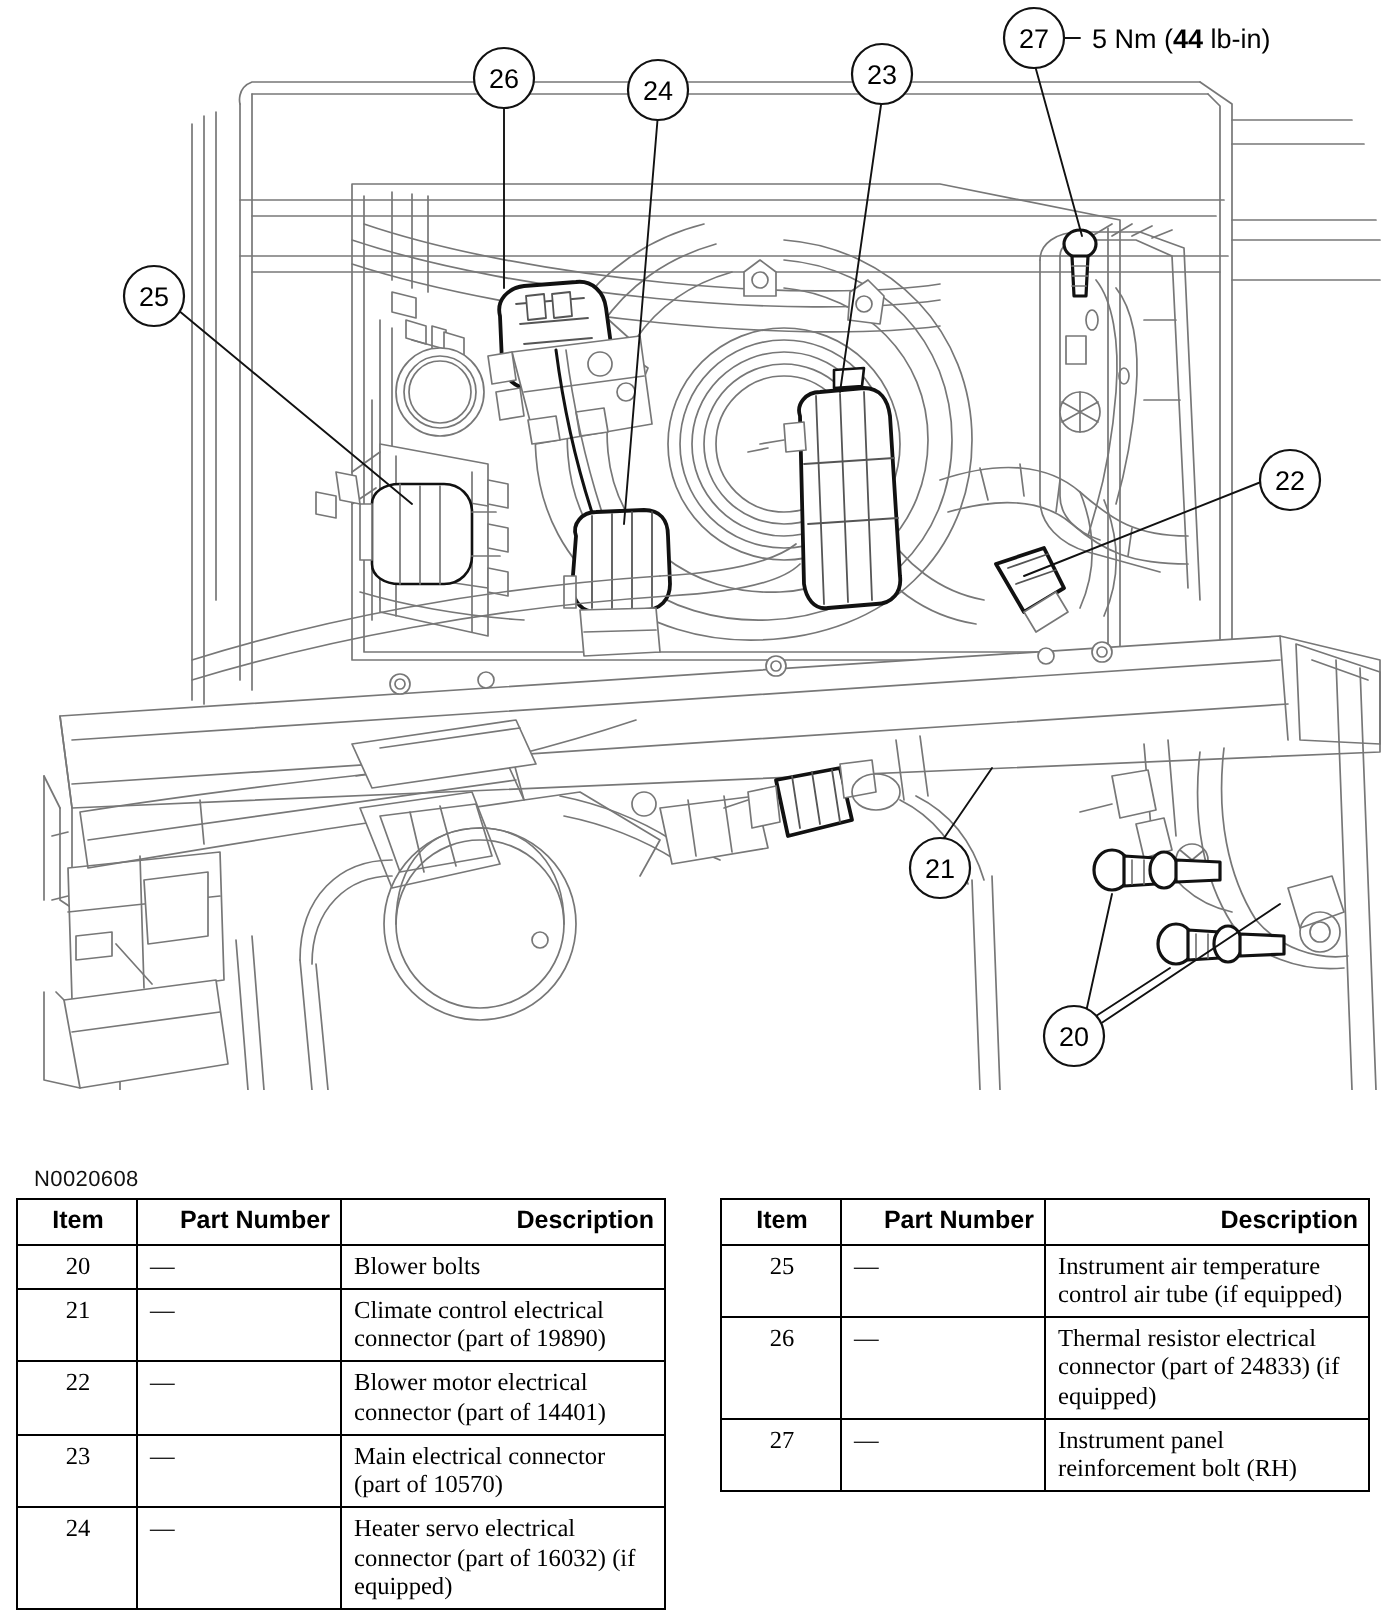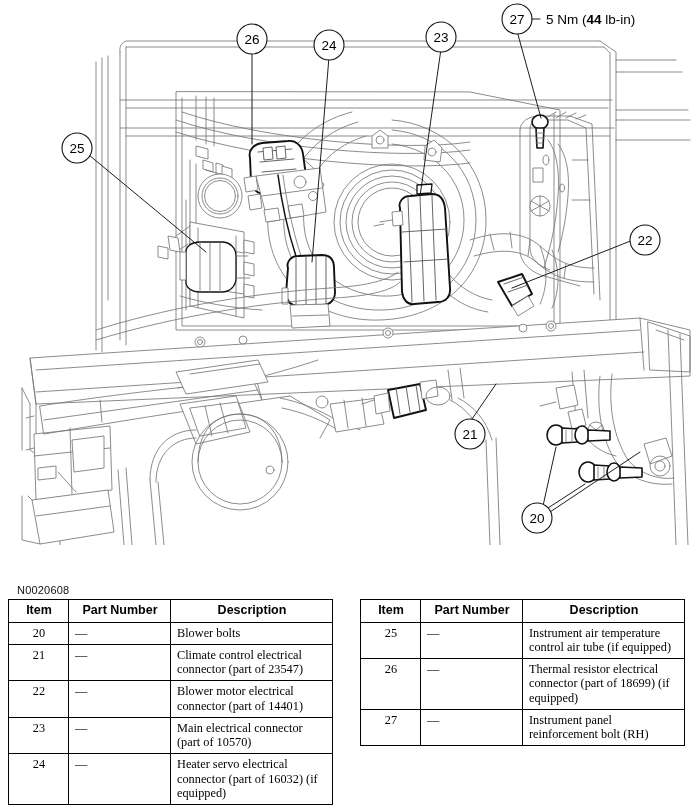--- a/index.html
+++ b/index.html
@@ -5,21 +5,21 @@
   html,body{margin:0;padding:0;background:#ffffff;}
   body{width:692px;height:805px;position:relative;font-family:"Liberation Serif",serif;
        -webkit-font-smoothing:antialiased;}
   #fig{position:absolute;left:0;top:0;width:692px;height:585px;}
   #figid{position:absolute;left:17px;top:584px;font-family:"Liberation Sans",sans-serif;
          font-size:11px;color:#111;letter-spacing:.2px;}
   .tbl{position:absolute;border-collapse:collapse;background:#fff;}
   .tbl td,.tbl th{border:1px solid #000;padding:3px 5px 4px 6px;vertical-align:top;
         font-family:"Liberation Serif",serif;font-size:12.3px;line-height:1.16;color:#000;}
   .tbl th{font-family:"Liberation Sans",sans-serif;font-weight:bold;font-size:12.5px;
-        text-align:center;padding:3px 5px 4px 6px;}
+        text-align:right;padding:3px 5px 4px 6px;}
   .tbl th.c-item,.tbl td.c-item{text-align:center;}
   .tbl th.c-item{text-align:center;margin-top:12px;}
   .tbl td.c-pn{text-align:left;}
   #tblLeft{left:8px;top:599px;width:325px;}
   #tblRight{left:360px;top:599px;width:325px;}
   .c-item{width:48px;}
   .c-pn{width:90px;}
   .calloutnum{font-family:"Liberation Sans",sans-serif;font-size:13.5px;fill:#000;text-anchor:middle;}
   .torque{font-family:"Liberation Sans",sans-serif;font-size:13.5px;fill:#000;}
 </style>
@@ -455,21 +455,21 @@
   </thead>
   <tbody id="leftBody">
       <tr>
         <td class="c-item">20</td>
         <td class="c-pn">—</td>
         <td>Blower bolts</td>
       </tr>
       <tr>
         <td class="c-item">21</td>
         <td class="c-pn">—</td>
-        <td>Climate control electrical connector (part of 23547)</td>
+        <td>Climate control electrical connector (part of 19890)</td>
       </tr>
       <tr>
         <td class="c-item">22</td>
         <td class="c-pn">—</td>
         <td>Blower motor electrical connector (part of 14401)</td>
       </tr>
       <tr>
         <td class="c-item">23</td>
         <td class="c-pn">—</td>
         <td>Main electrical connector (part of 10570)</td>
@@ -492,21 +492,21 @@
   </thead>
   <tbody id="rightBody">
       <tr>
         <td class="c-item">25</td>
         <td class="c-pn">—</td>
         <td>Instrument air temperature control air tube (if equipped)</td>
       </tr>
       <tr>
         <td class="c-item">26</td>
         <td class="c-pn">—</td>
-        <td>Thermal resistor electrical connector (part of 18699) (if equipped)</td>
+        <td>Thermal resistor electrical connector (part of 24833) (if equipped)</td>
       </tr>
       <tr>
         <td class="c-item">27</td>
         <td class="c-pn">—</td>
         <td>Instrument panel reinforcement bolt (RH)</td>
       </tr>
     </tbody>
 </table>
 
 </body></html>

